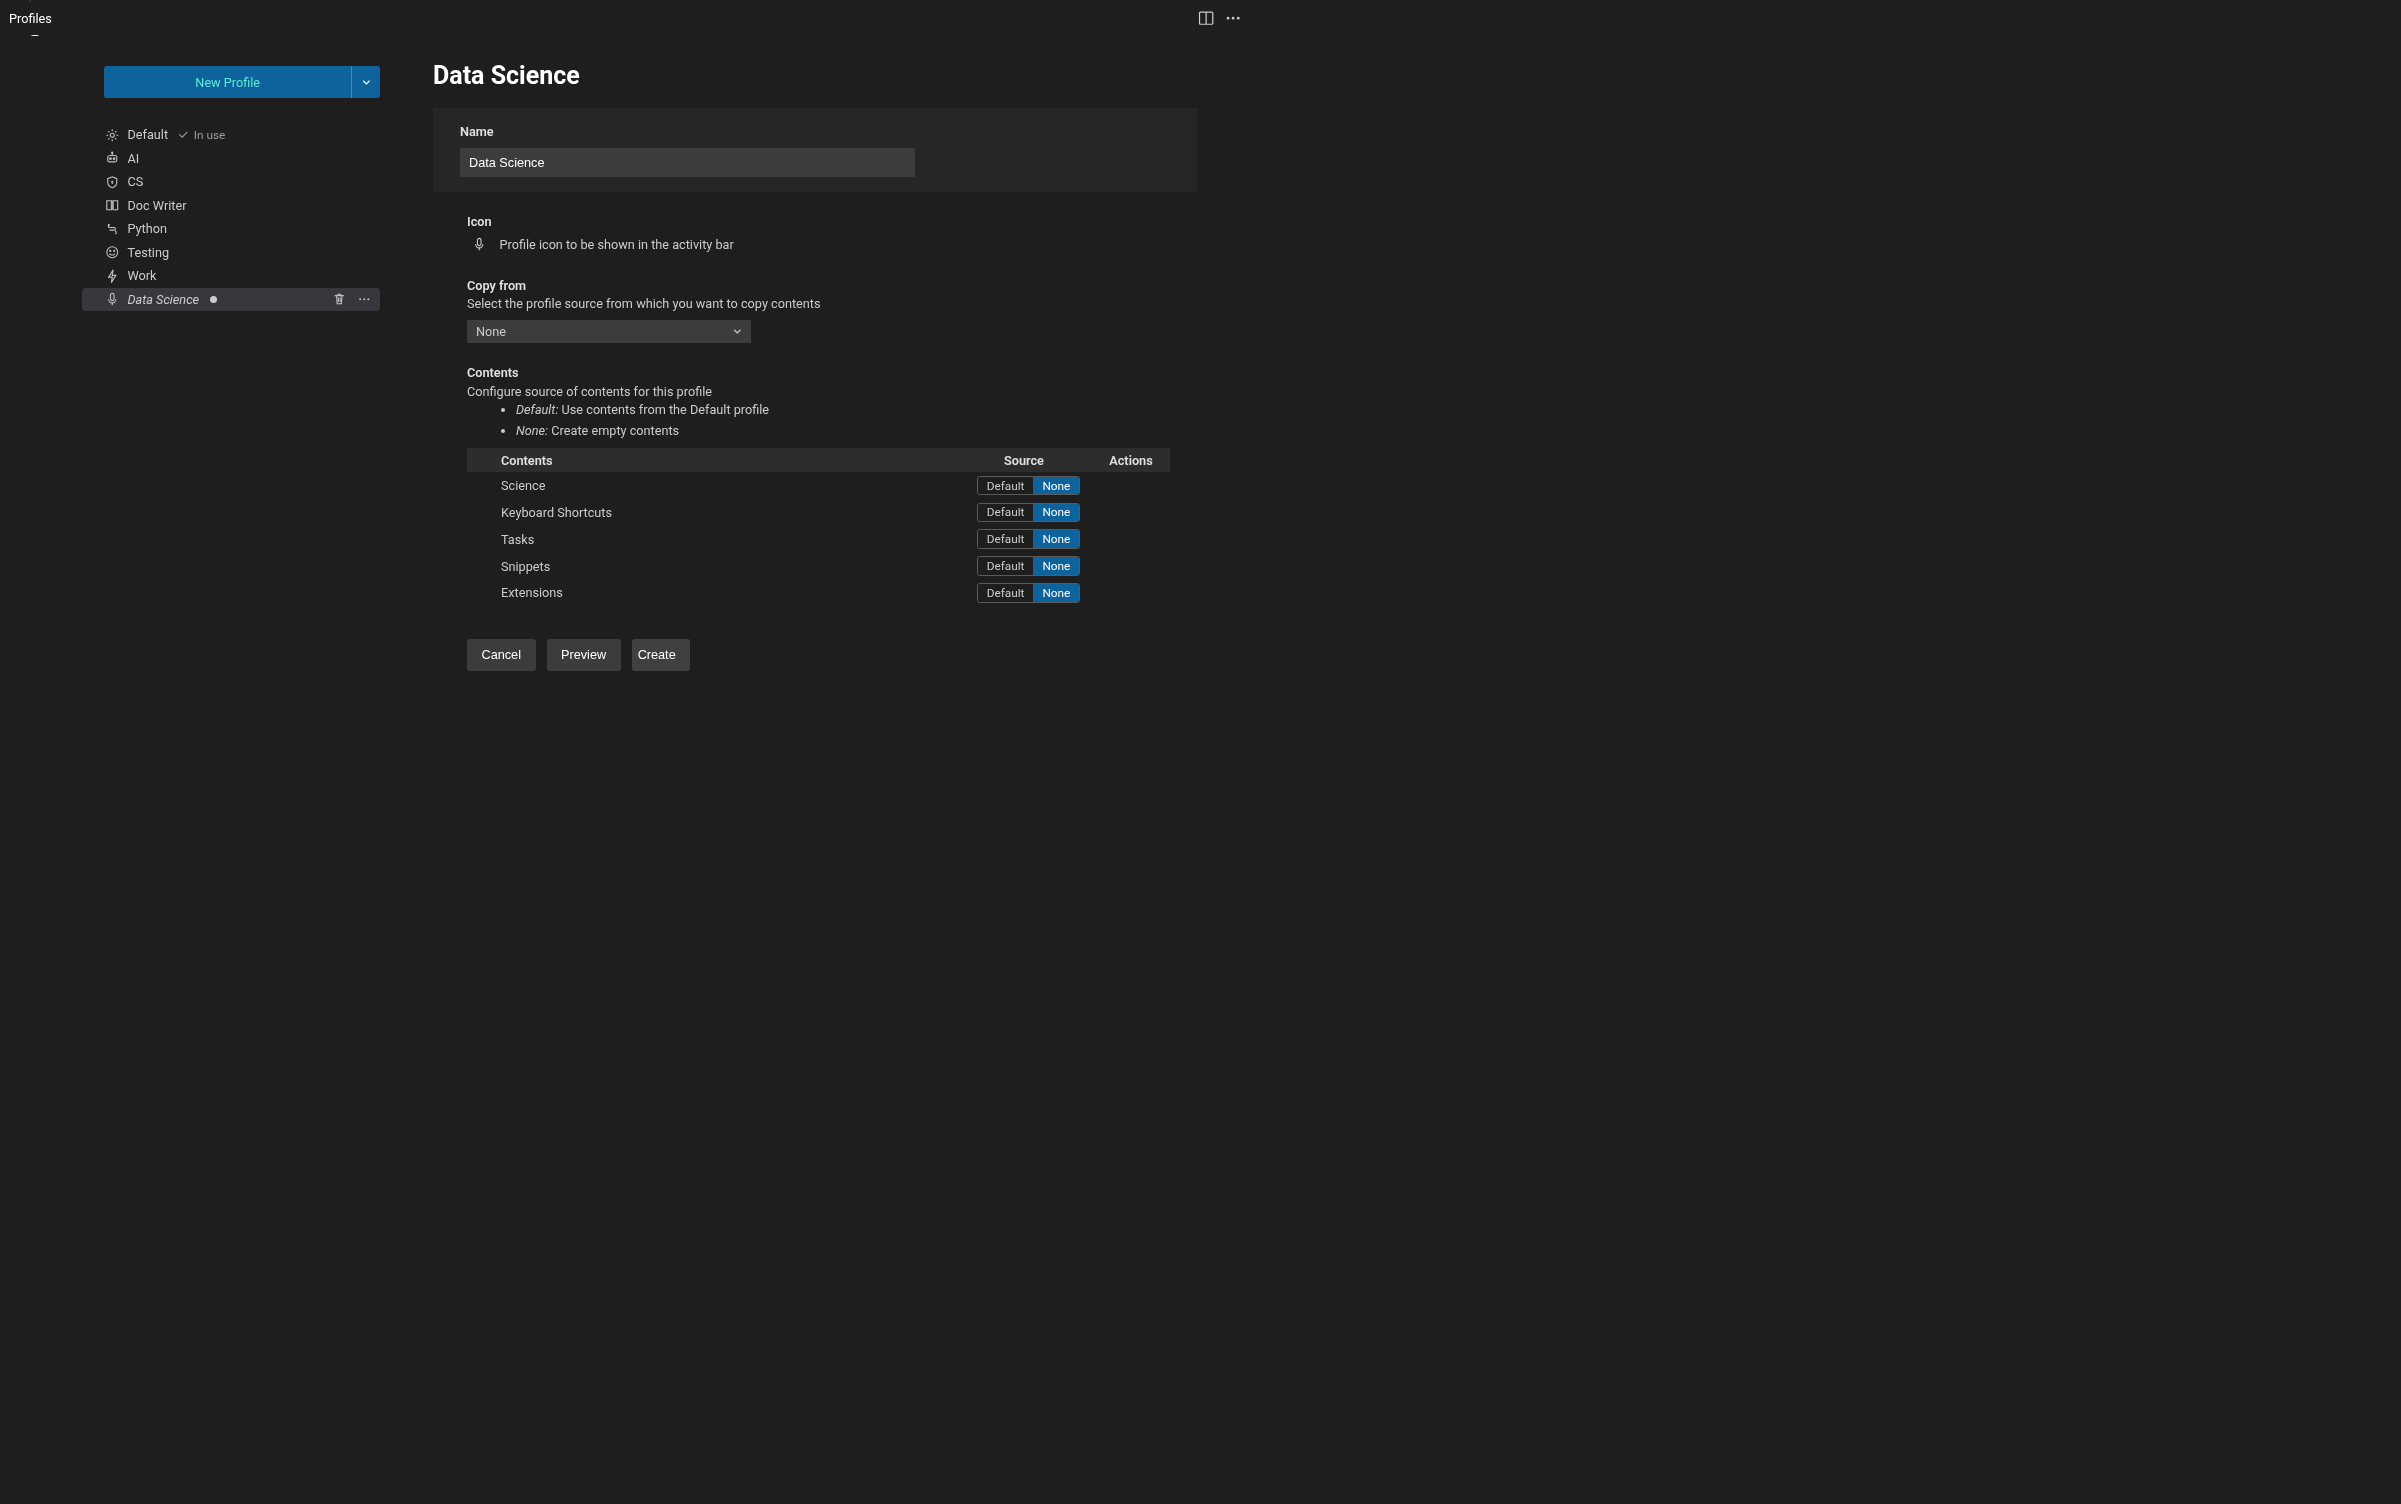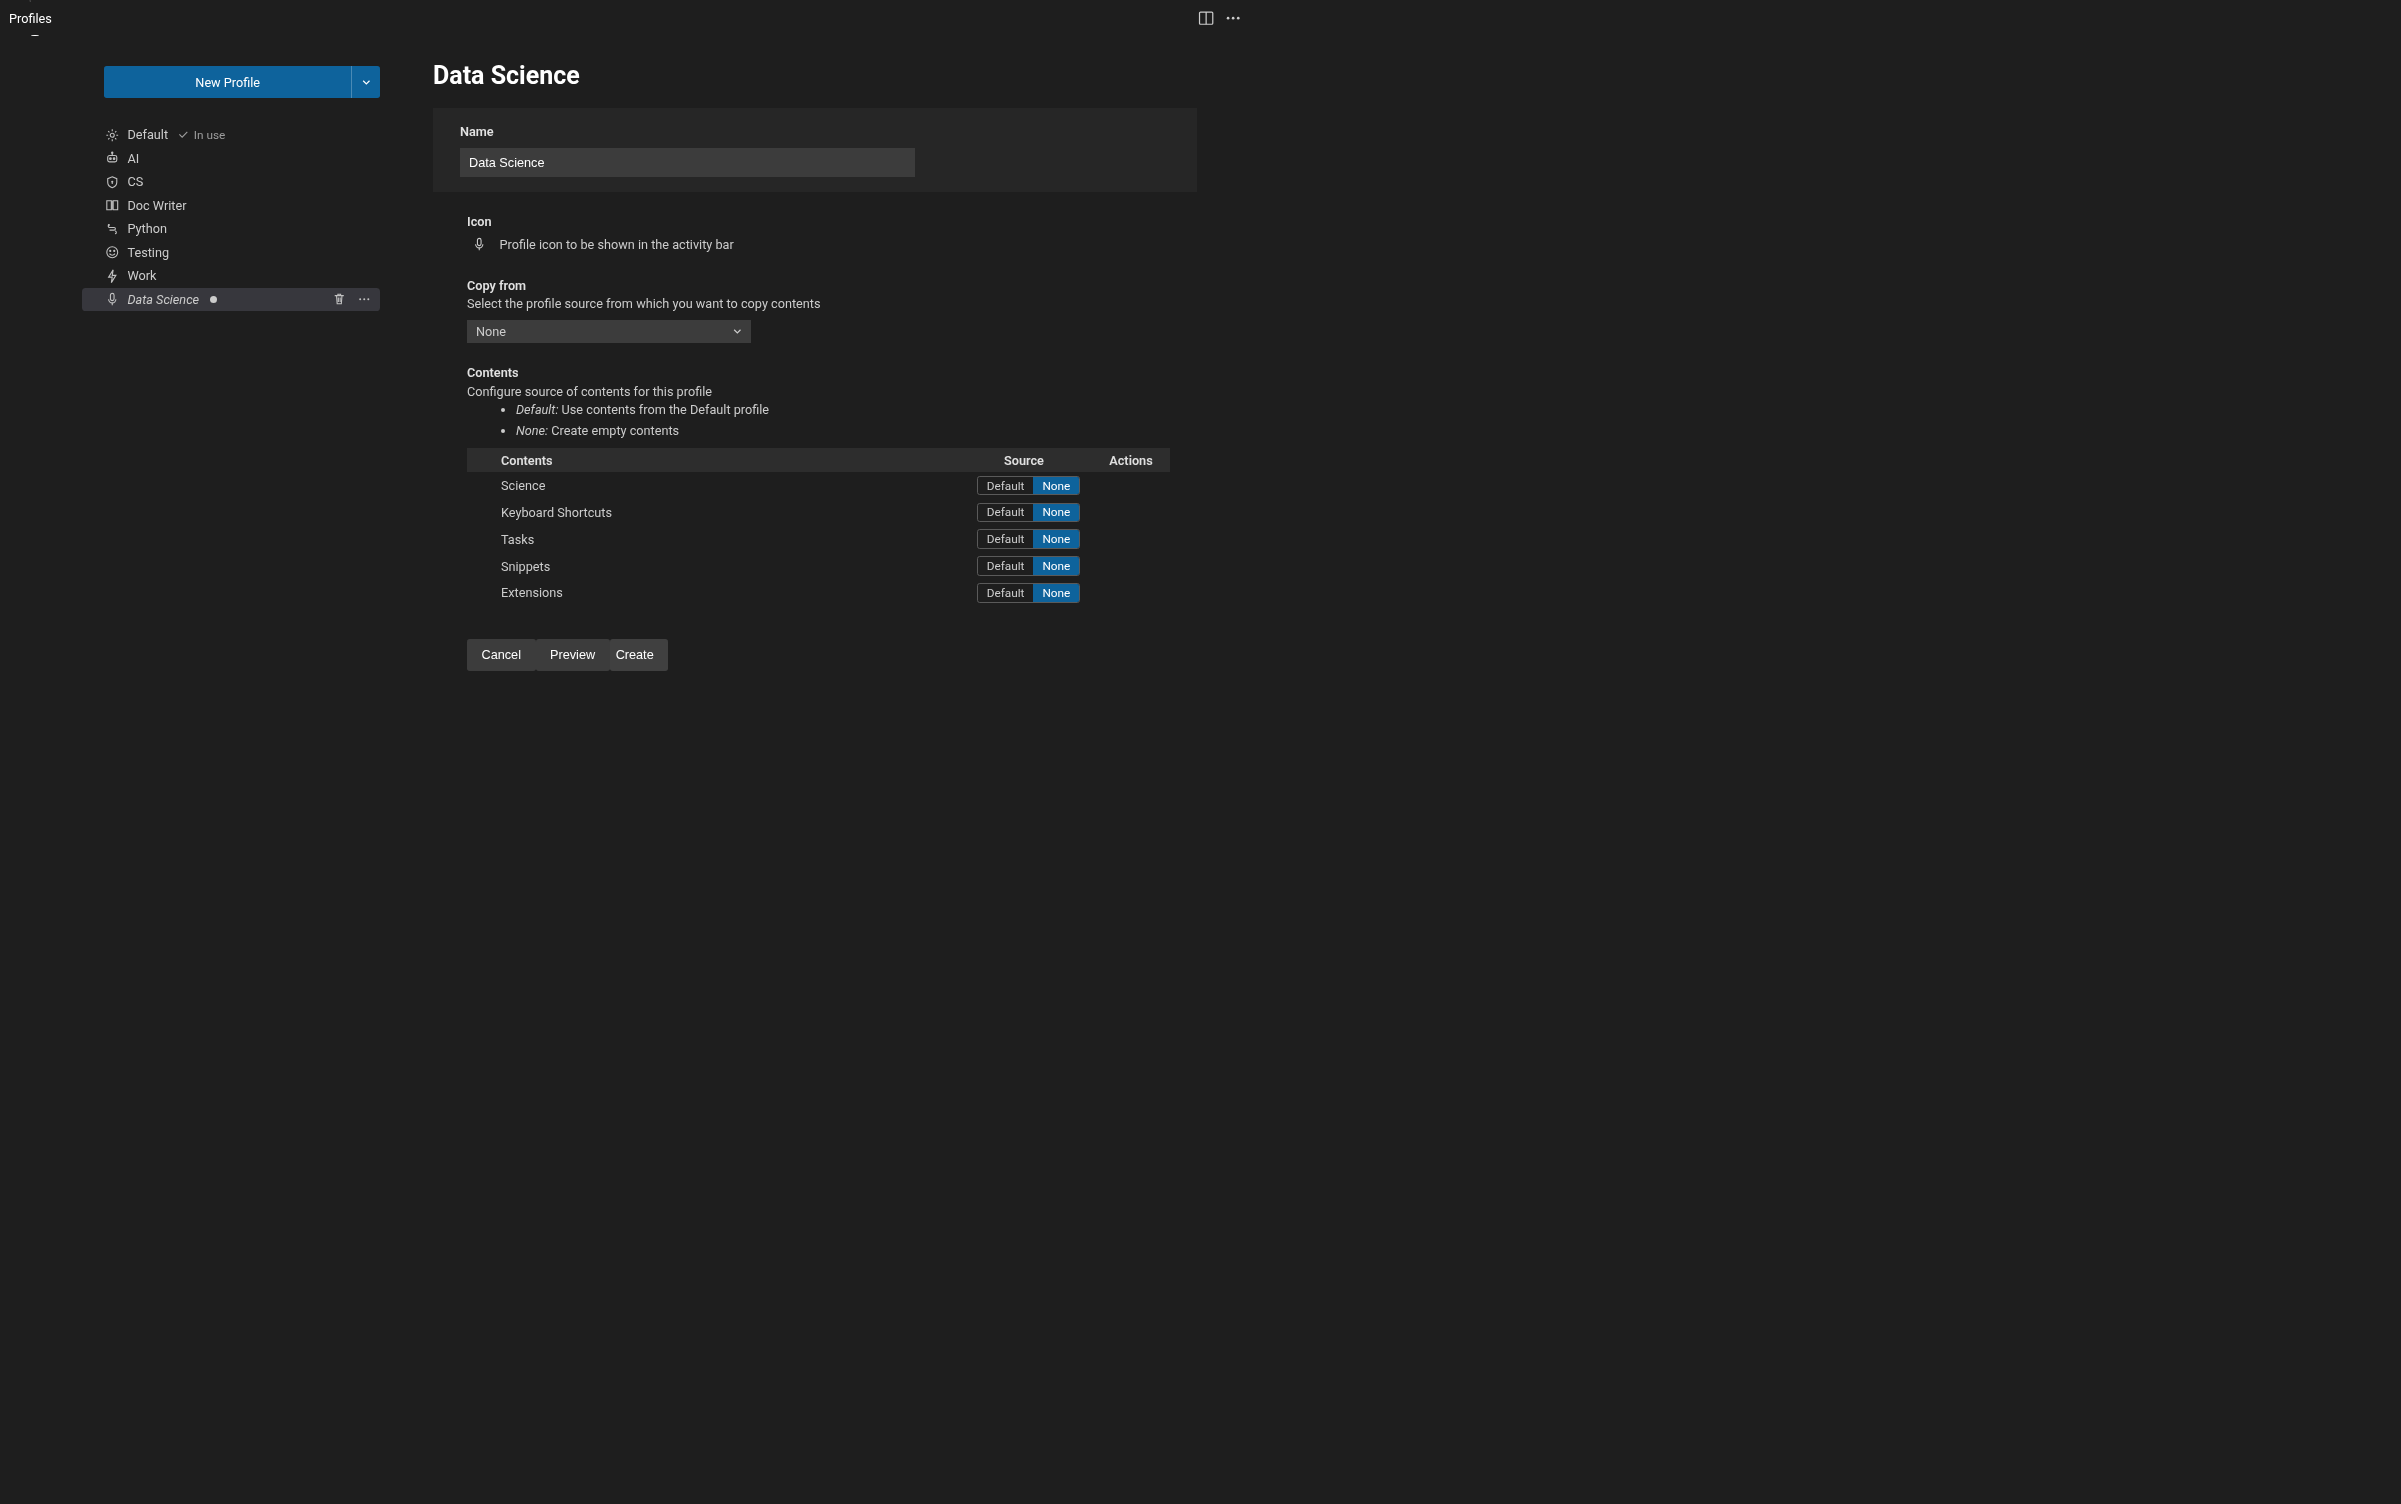--- a/index.html
+++ b/index.html
@@ -79,21 +79,21 @@
     border-radius: 2.7px;
     overflow: hidden;
     margin-bottom: 25px;
     background: #0e639c;
   }
   .new-profile-main {
     flex: 1;
     display: flex;
     align-items: center;
     justify-content: center;
-    color: #ffffff;
+    color: #5eead4;
     font-size: 12.7px;
     cursor: pointer;
   }
   .new-profile-split {
     width: 29px;
     display: flex;
     align-items: center;
     justify-content: center;
     border-left: 0.9px solid rgba(255,255,255,0.25);
     cursor: pointer;
@@ -267,20 +267,21 @@
     color: #cccccc;
   }
   .toggle span.active {
     background: #0e639c;
     color: #ffffff;
   }
 
   
   .footer {
     display: flex;
+    gap: 11px;
     padding: 33px 0 0 34px;
     align-items: flex-end;
   }
   .btn {
     height: 32px;
     padding: 0 14.5px;
     border: none;
     border-radius: 2.7px;
     font-size: 12.7px;
     cursor: pointer;

